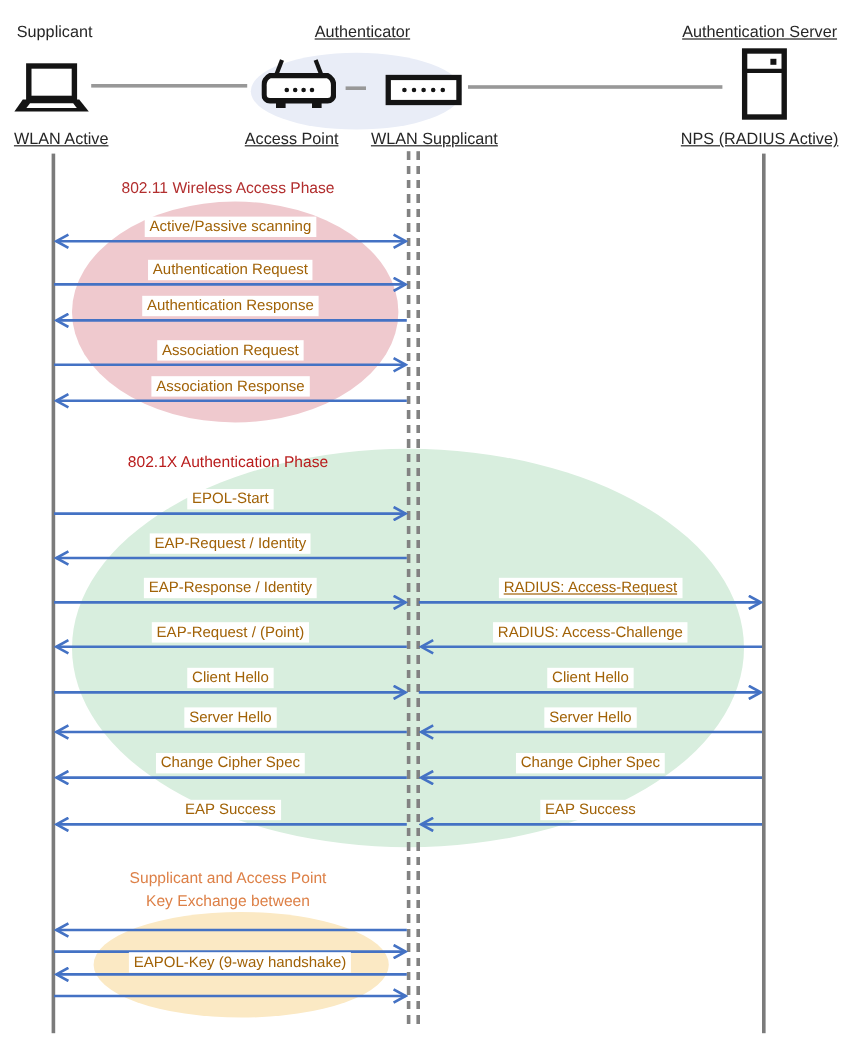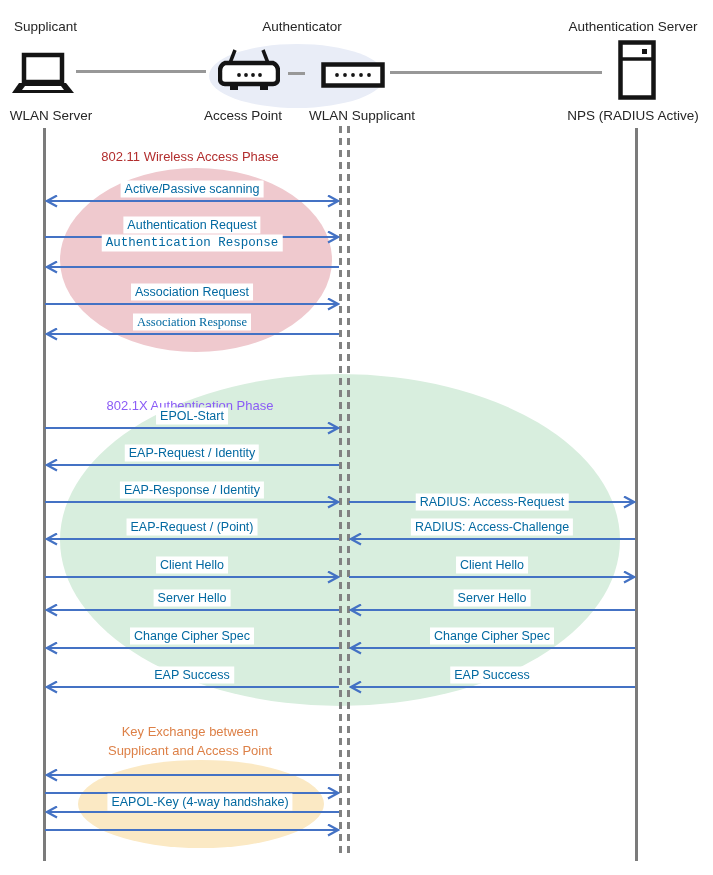--- a/index.html
+++ b/index.html
@@ -9,29 +9,29 @@
   .ellipse{position:absolute;border-radius:50%;z-index:1;}
   .hdr-ellipse{position:absolute;border-radius:50%;background:#E9EDF7;z-index:0;}
 
   .lifeline-solid{position:absolute;width:3px;background:#7b7b7b;z-index:2;}
   .lifeline-dashed{position:absolute;width:3px;z-index:2;
     background:repeating-linear-gradient(to bottom,#828282 0px,#828282 7px,transparent 7px,transparent 12px);}
 
   #arrow-svg{position:absolute;left:0;top:0;z-index:3;}
   .arrow{stroke:#4472C4;stroke-width:2.2;fill:none;}
 
-  .msg-label{position:absolute;font-size:12.5px;color:#0369a1;background:#ffffff;
+  .msg-label{position:absolute;font-size:12.5px;color:#a16207;background:#ffffff;
     padding:0 4px;white-space:nowrap;z-index:4;transform:translate(-50%,-50%);line-height:17px;}
 
   .phase-title{position:absolute;font-size:13px;text-align:center;white-space:nowrap;
     z-index:4;transform:translateX(-50%);line-height:19px;}
 
   .role-label,.device-label{position:absolute;font-size:13.5px;color:#262626;
     white-space:nowrap;z-index:6;}
-  .centered{transform:translateX(-50%);}
+  .centered{transform:translateX(-50%);text-decoration:underline;}
 
   .conn{position:absolute;height:3px;background:#989898;z-index:5;}
   .icon{position:absolute;z-index:6;}
 </style>
 </head>
 <body>
 
 <div id="canvas">
 
   <div class="hdr-ellipse" style="left:209px;top:44px;width:176px;height:64px;"></div>
@@ -70,21 +70,21 @@
     <circle cx="40" cy="13" r="1.9" fill="#141414"></circle>
     <circle cx="48" cy="13" r="1.9" fill="#141414"></circle>
   </svg>
 
   <svg class="icon" style="left:618px;top:40px;" width="38" height="61" viewBox="0 0 38 61">
     <rect x="2.5" y="2.5" width="33" height="55" fill="#ffffff" stroke="#141414" stroke-width="4.5"></rect>
     <line x1="3" y1="19" x2="35" y2="19" stroke="#141414" stroke-width="3.5"></line>
     <rect x="24" y="9" width="5" height="5" fill="#141414"></rect>
   </svg>
 
-  <div class="device-label centered" style="left:51px;top:108px;">WLAN Server</div>
+  <div class="device-label centered" style="left:51px;top:108px;">WLAN Active</div>
   <div class="device-label centered" style="left:243px;top:108px;">Access Point</div>
   <div class="device-label centered" style="left:362px;top:108px;">WLAN Supplicant</div>
   <div class="device-label centered" style="left:633px;top:108px;">NPS (RADIUS Active)</div>
 
   <div id="ellipse-layer">
       <div class="ellipse" style="left: 60px; top: 168px; width: 272px; height: 184px; background: rgb(239, 201, 206);"></div>
       <div class="ellipse" style="left: 60px; top: 374px; width: 560px; height: 332px; background: rgb(216, 238, 222);"></div>
       <div class="ellipse" style="left: 78px; top: 760px; width: 246px; height: 88px; background: rgb(251, 233, 196);"></div>
     </div>
 
@@ -121,42 +121,42 @@
       <line x1="339" y1="775" x2="47" y2="775" class="arrow" marker-end="url(#ah)"></line>
       <line x1="45" y1="793" x2="338" y2="793" class="arrow" marker-end="url(#ah)"></line>
       <line x1="339" y1="812" x2="47" y2="812" class="arrow" marker-end="url(#ah)"></line>
       <line x1="45" y1="830" x2="338" y2="830" class="arrow" marker-end="url(#ah)"></line>
     </svg>
 
   <div id="label-layer">
       <div class="phase-title" style="left: 190px; top: 147px; color: rgb(178, 46, 46);">
         <div>802.11 Wireless Access Phase</div>
       </div>
-      <div class="phase-title" style="left: 190px; top: 396px; color: #8b5cf6;">
+      <div class="phase-title" style="left: 190px; top: 375px; color: #b91c1c;">
         <div>802.1X Authentication Phase</div>
       </div>
       <div class="phase-title" style="left: 190px; top: 722px; color: rgb(221, 128, 71);">
+        <div>Supplicant and Access Point</div>
         <div>Key Exchange between</div>
-        <div>Supplicant and Access Point</div>
       </div>
       <div class="msg-label" style="left: 192px; top: 189px;">Active/Passive scanning</div>
       <div class="msg-label" style="left: 192px; top: 225px;">Authentication Request</div>
-      <div class="msg-label" style="left: 192px; top: 243px; font-family: Liberation Mono, monospace;">Authentication Response</div>
+      <div class="msg-label" style="left: 192px; top: 255px;">Authentication Response</div>
       <div class="msg-label" style="left: 192px; top: 292px;">Association Request</div>
-      <div class="msg-label" style="left: 192px; top: 322px; font-family: Liberation Serif, serif;">Association Response</div>
+      <div class="msg-label" style="left: 192px; top: 322px;">Association Response</div>
       <div class="msg-label" style="left: 192px; top: 416px;">EPOL-Start</div>
       <div class="msg-label" style="left: 192px; top: 453px;">EAP-Request / Identity</div>
       <div class="msg-label" style="left: 192px; top: 490px;">EAP-Response / Identity</div>
-      <div class="msg-label" style="left: 492px; top: 502px;">RADIUS: Access-Request</div>
+      <div class="msg-label" style="left: 492px; top: 490px; text-decoration: underline;">RADIUS: Access-Request</div>
       <div class="msg-label" style="left: 192px; top: 527px;">EAP-Request / (Point)</div>
       <div class="msg-label" style="left: 492px; top: 527px;">RADIUS: Access-Challenge</div>
       <div class="msg-label" style="left: 192px; top: 565px;">Client Hello</div>
       <div class="msg-label" style="left: 492px; top: 565px;">Client Hello</div>
       <div class="msg-label" style="left: 192px; top: 598px;">Server Hello</div>
       <div class="msg-label" style="left: 492px; top: 598px;">Server Hello</div>
       <div class="msg-label" style="left: 192px; top: 636px;">Change Cipher Spec</div>
       <div class="msg-label" style="left: 492px; top: 636px;">Change Cipher Spec</div>
       <div class="msg-label" style="left: 192px; top: 675px;">EAP Success</div>
       <div class="msg-label" style="left: 492px; top: 675px;">EAP Success</div>
-      <div class="msg-label" style="left: 200px; top: 802px;">EAPOL-Key (4-way handshake)</div>
+      <div class="msg-label" style="left: 200px; top: 802px;">EAPOL-Key (9-way handshake)</div>
     </div>
 
 </div>
 
 </body></html>

